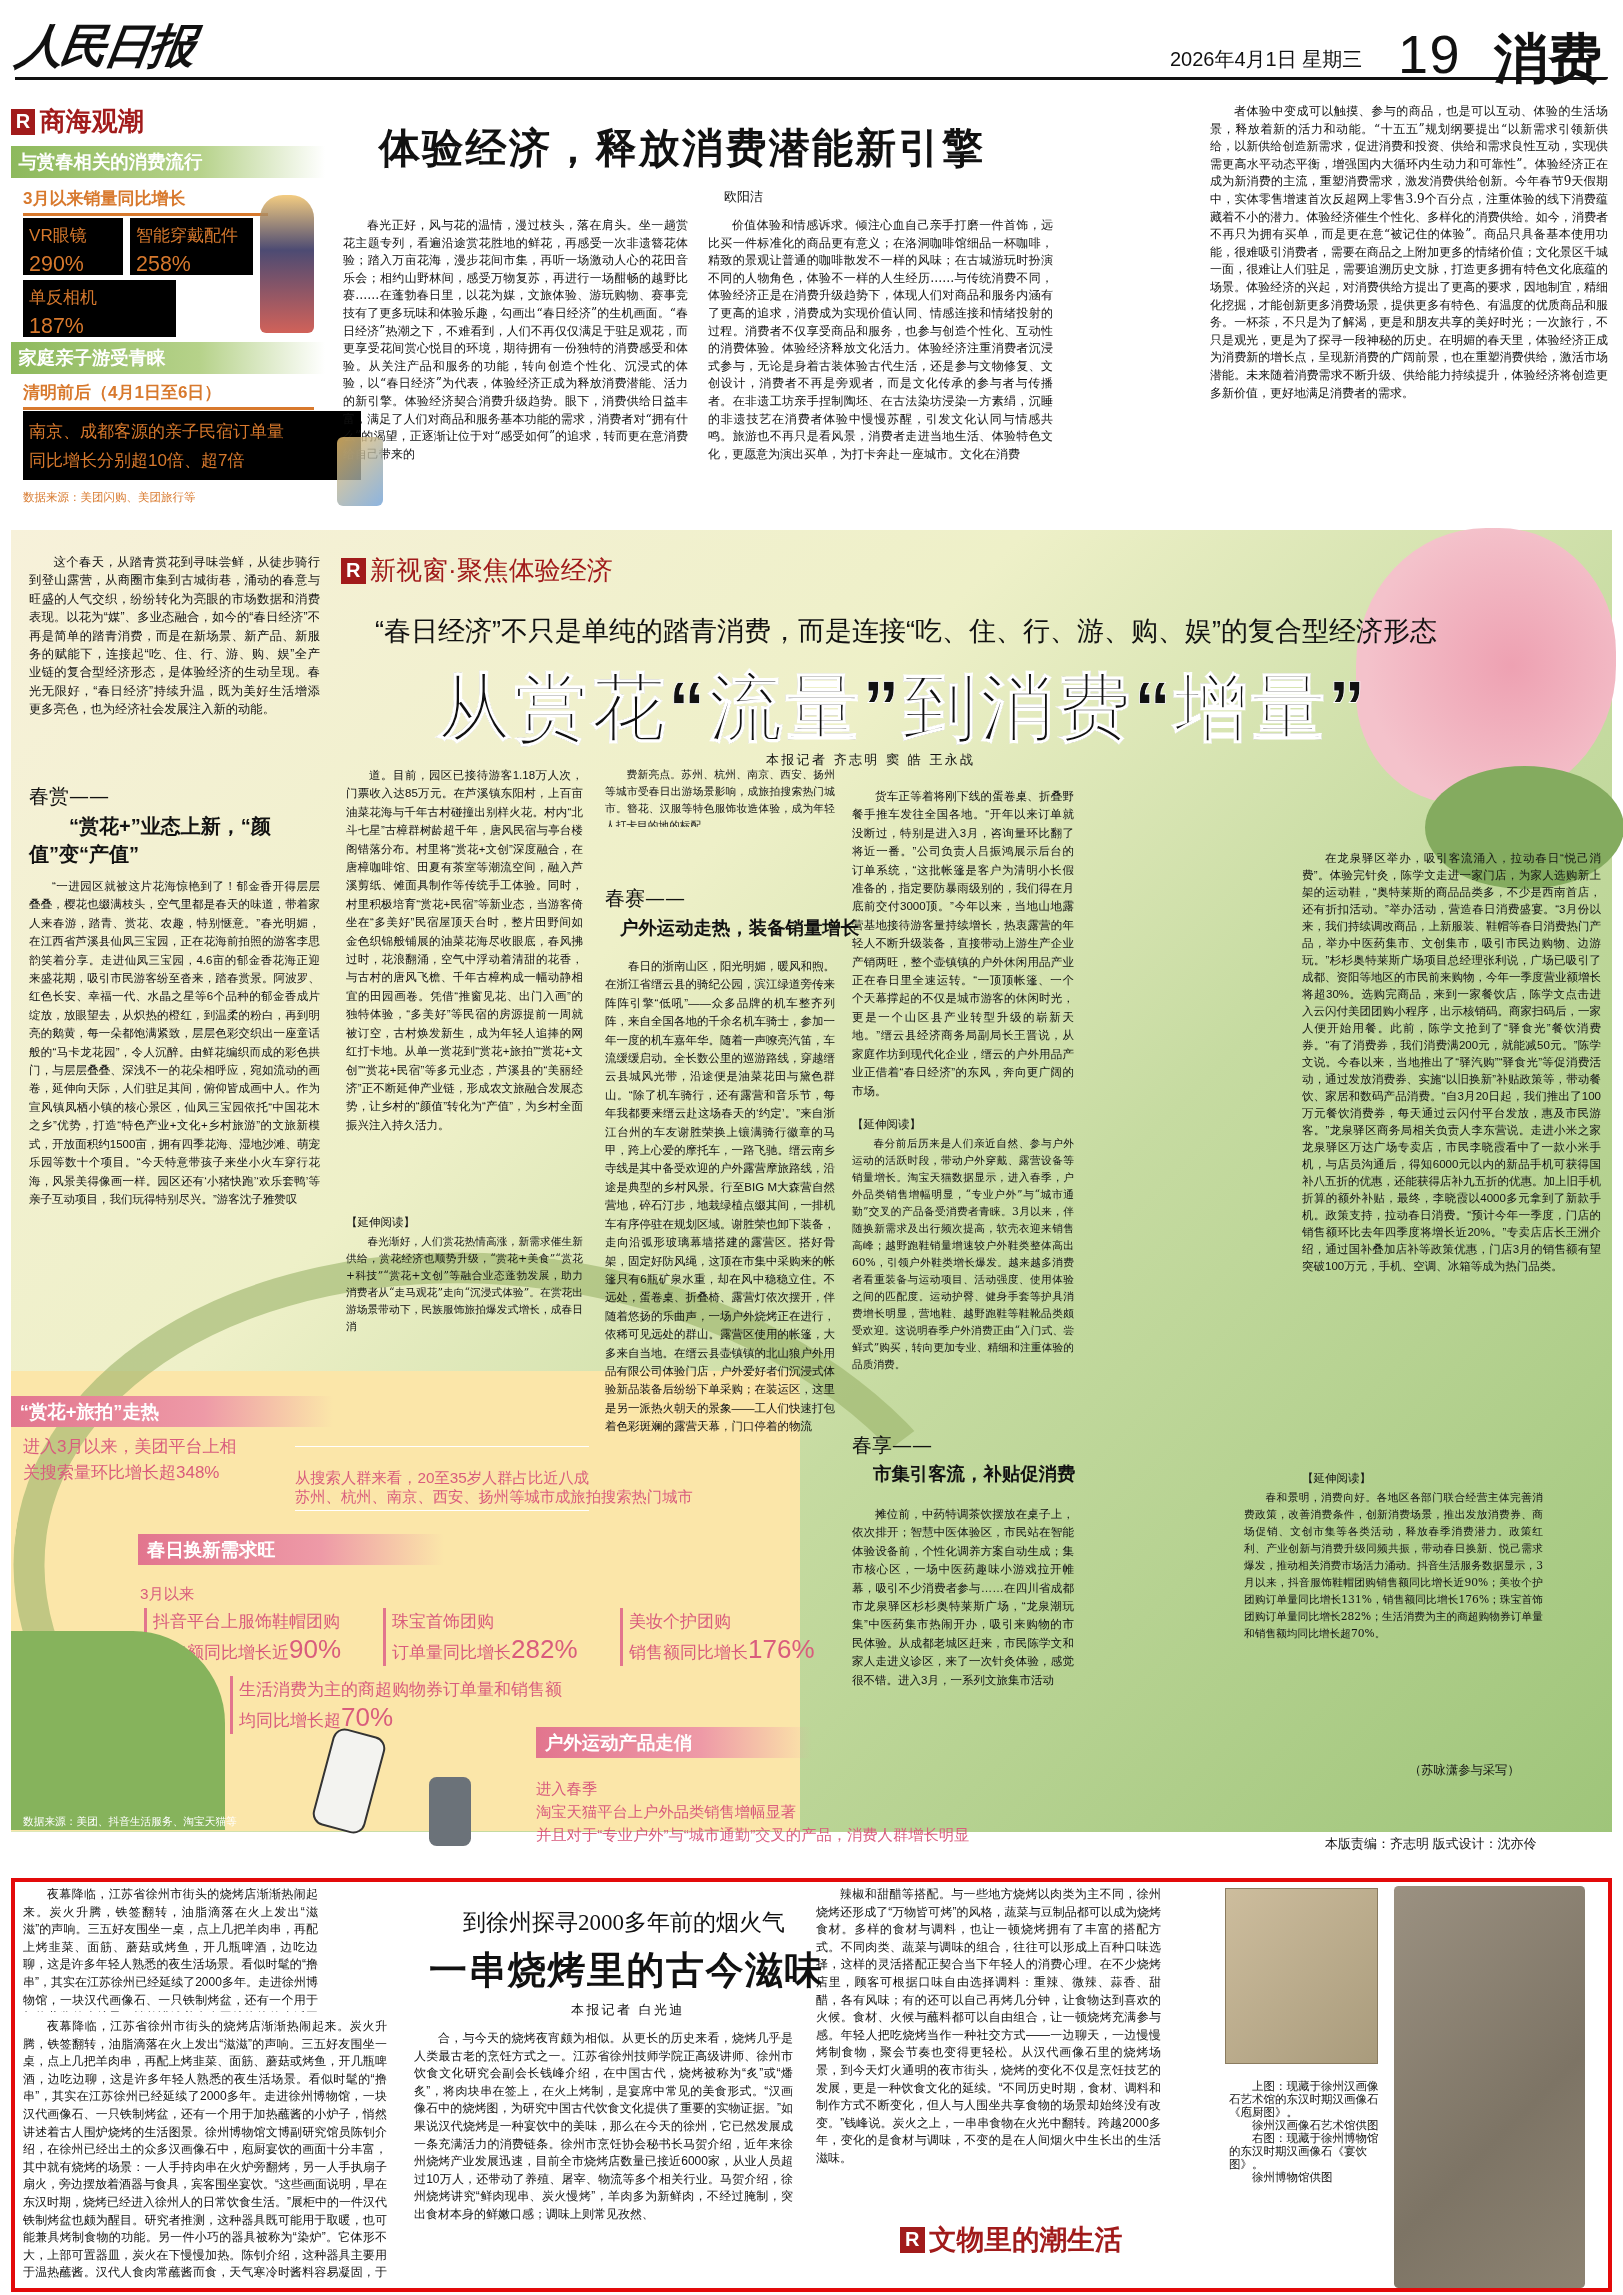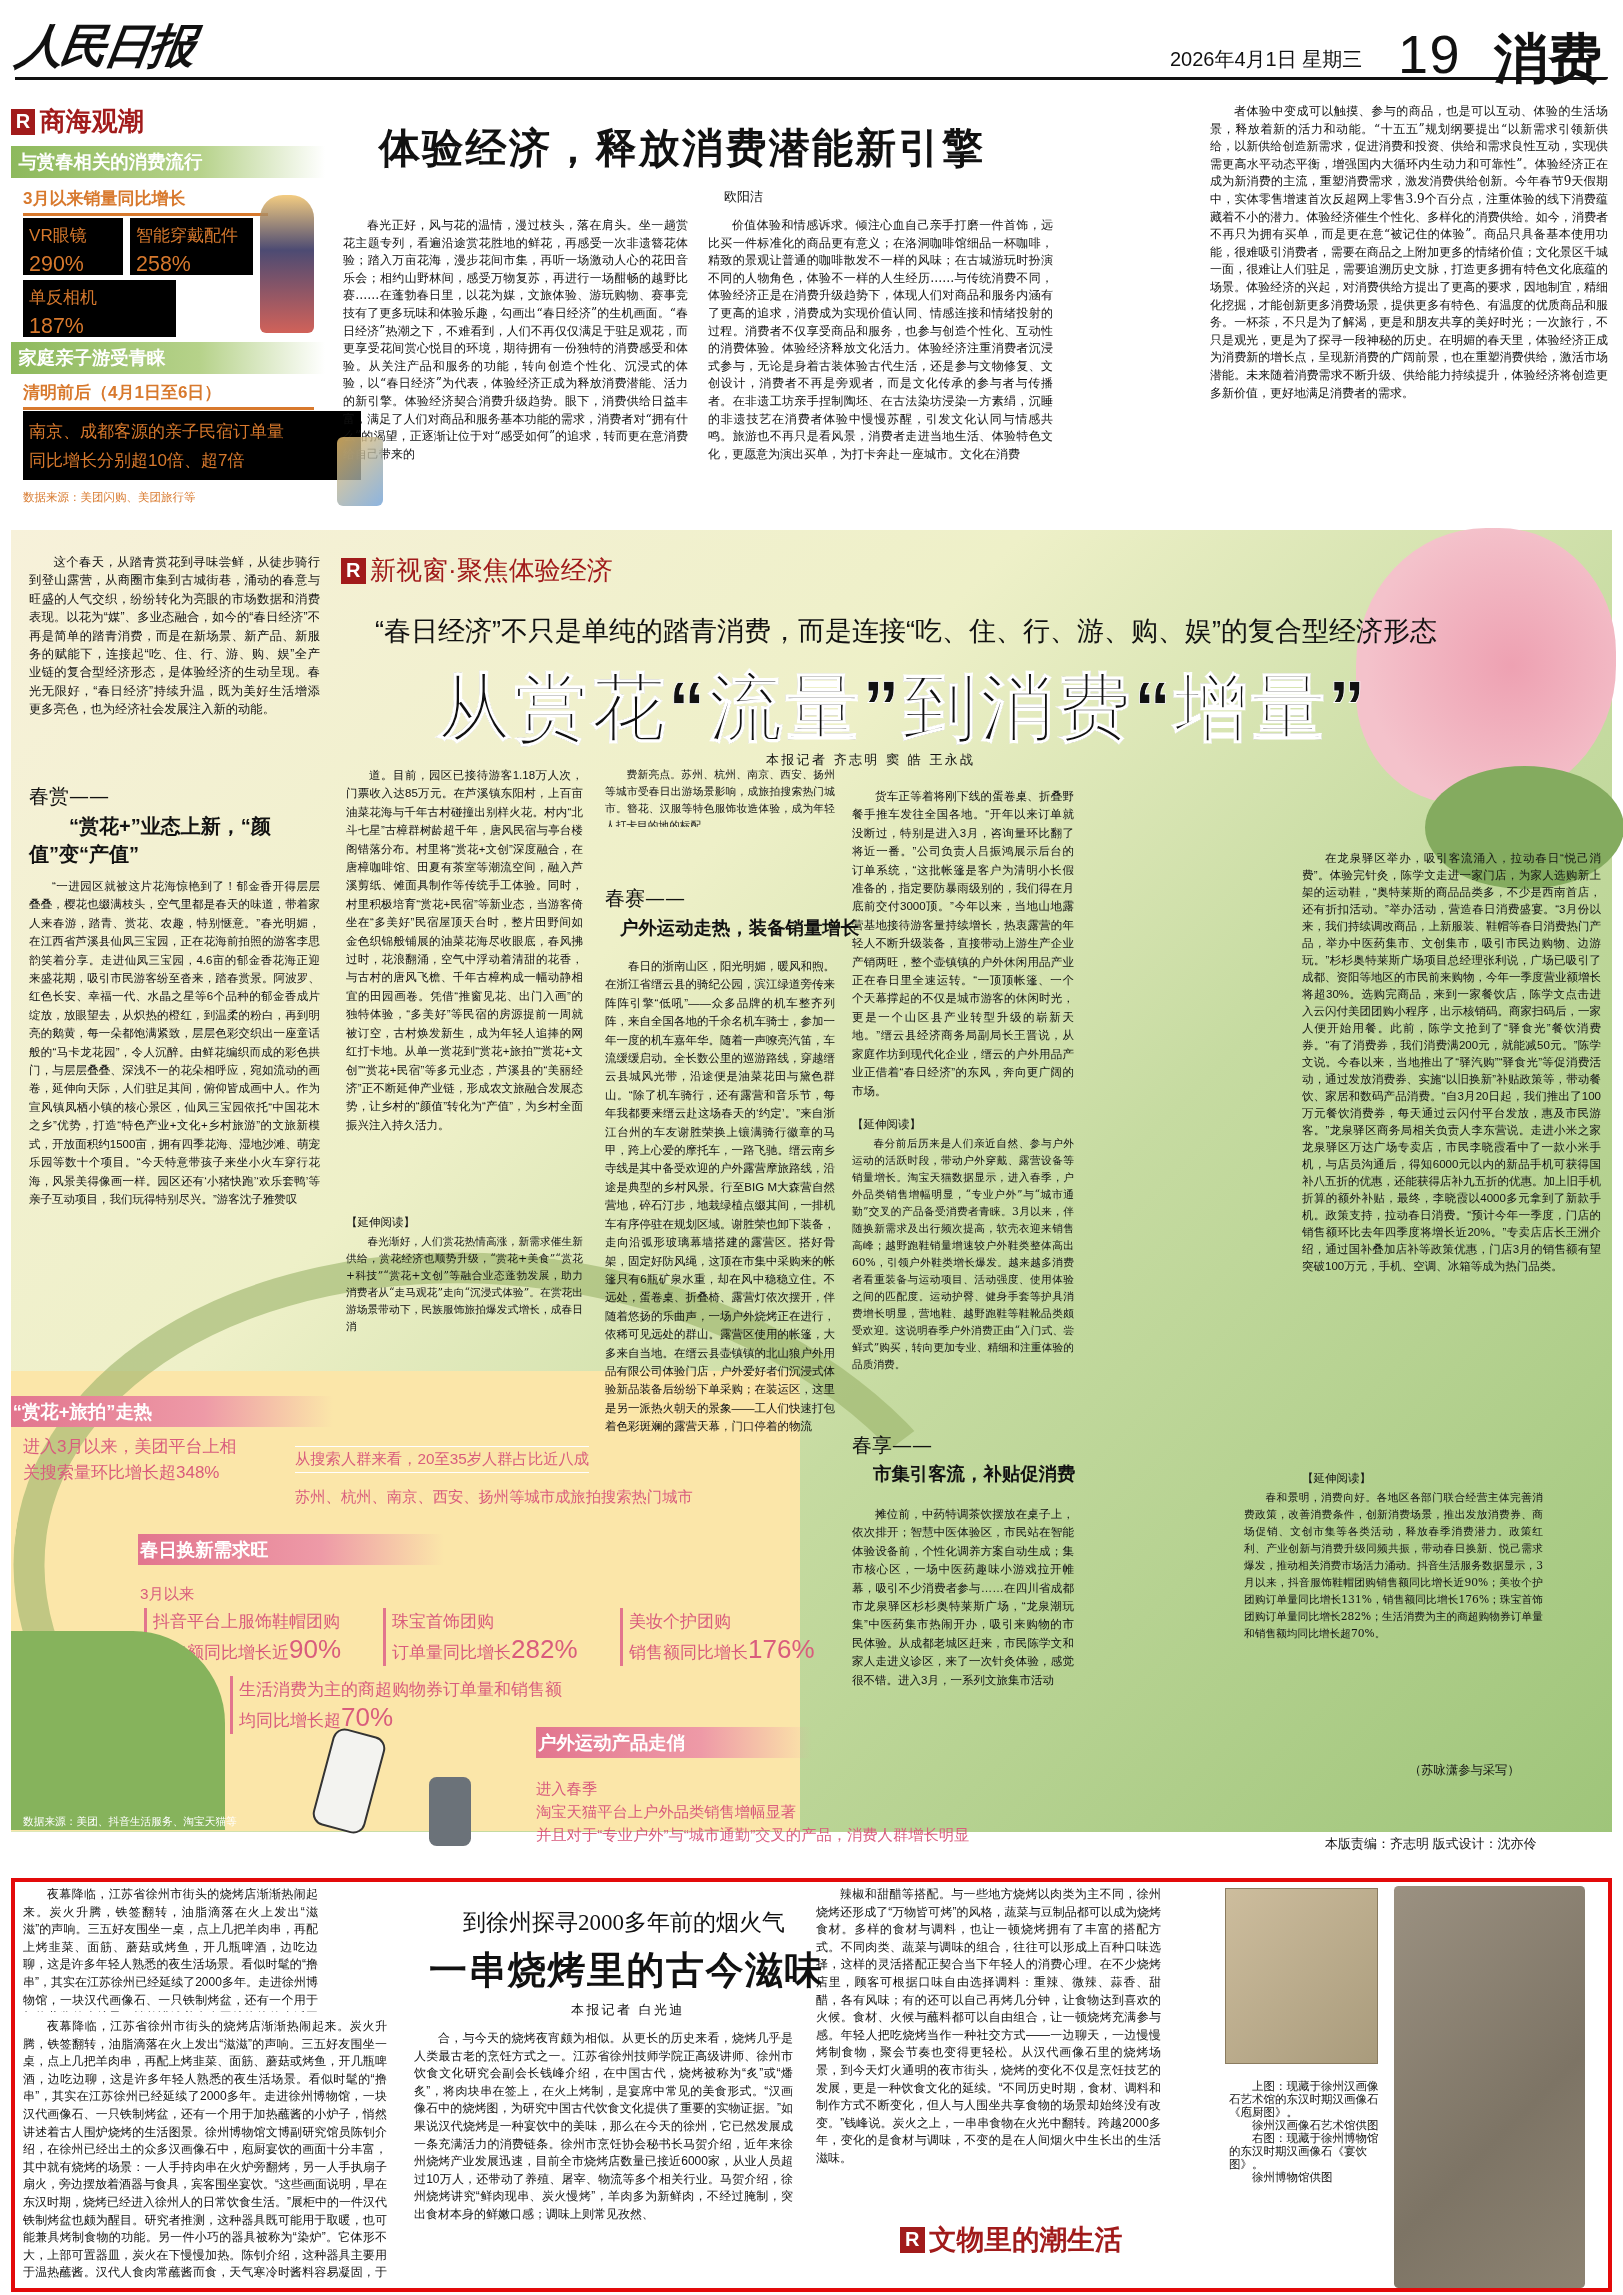--- a/index.html
+++ b/index.html
@@ -21,21 +21,21 @@
 .stat-cell .n{font-size:12.3px;font-size:21.4px}
 .stat-cell .v{font-size:27.6px;margin-top:4.6px}
 
 .banner{left:10.7px;top:530px;width:1601px;height:1302px;background:linear-gradient(135deg,#f7f1da 0%,#eef0c8 35%,#c6dba1 60%,#9fc57a 100%)}
 .new-window{left:341px;top:553px;font-size:26px;color:#a11b1b;font-family:"Liberation Sans",sans-serif;display:flex;align-items:center;gap:4.6px}
 .banner-sub{left:375px;top:613px;font-size:27px;font-family:"Liberation Sans",sans-serif}
 .banner-title{left:437px;top:659px;font-size:74px;font-weight:bold;font-family:"Liberation Sans",sans-serif;letter-spacing:3.1px;-webkit-text-stroke:0.8px #fff}
 .byline{font-size:13px;letter-spacing:2.3px}
 .sub-kicker{font-size:20px;font-family:"DejaVu Serif",serif}
 .sub-head{font-size:21.4px;font-weight:bold;font-family:"Liberation Sans",sans-serif}
-.pink-bar{height:31px;background:linear-gradient(90deg,#e2758e,#ee9aa7 60%,rgba(255,230,180,0));color:#fff;font-weight:bold;font-size:18.4px;line-height:31px;padding-left:2px;font-family:"Liberation Sans",sans-serif}
+.pink-bar{height:31px;background:linear-gradient(90deg,#e2758e,#ee9aa7 60%,rgba(255,230,180,0));color:#fff;font-weight:bold;font-size:18.4px;line-height:31px;padding-left:9px;font-family:"Liberation Sans",sans-serif}
 .pink-text{color:#d95c7d;font-family:"Liberation Sans",sans-serif}
 .pink-stat{border-left:3.1px solid #e2758e;padding-left:6.1px;color:#d95c7d;font-family:"Liberation Sans",sans-serif;font-size:17px;line-height:27.6px}
 .pink-stat .big{font-size:26px}
 .infographic-bg{left:10.7px;top:1371px;width:789px;height:460px;background:#fbe6a9;border-top-left-radius:0}
 .road{left:10.7px;top:1256px;width:996px;height:689px;border:31px solid #9bb46a;border-radius:50%;border-right-color:transparent;border-bottom-color:transparent;transform:rotate(8deg);opacity:.6}
 .cherry{left:1356px;top:528px;width:260px;height:276px;border-radius:50% 45% 50% 40%;background:radial-gradient(circle at 60% 50%,#eea1b2,#f4c2cb 70%);}
 .green-tree{left:1425px;top:766px;width:199px;height:123px;border-radius:50%;background:#84ab5f}
 
 .bottom-box{left:10.7px;top:1878px;width:1601px;height:414px;border:4.6px solid #e30a0a}
 .bbq-sub{left:463px;top:1907px;font-size:23px;font-family:Liberation Serif, serif}
@@ -123,21 +123,21 @@
 <div class="abs sub-head" style="left:873px;top:1461px;font-size:18.4px">市集引客流，补贴促消费</div>
 <div class="abs col-text sans" style="left:852px;top:1505px;width:222px;height:283px;overflow:hidden;font-size:11.5px;line-height:18.4px">摊位前，中药特调茶饮摆放在桌子上，依次排开；智慧中医体验区，市民站在智能体验设备前，个性化调养方案自动生成；集市核心区，一场中医药趣味小游戏拉开帷幕，吸引不少消费者参与……在四川省成都市龙泉驿区杉杉奥特莱斯广场，“龙泉潮玩集”中医药集市热闹开办，吸引来购物的市民体验。从成都老城区赶来，市民陈学文和家人走进义诊区，来了一次针灸体验，感觉很不错。进入3月，一系列文旅集市活动</div>
 <div class="abs col-text sans" style="left:1302px;top:850px;width:299px;height:605px;overflow:hidden;font-size:11.5px;line-height:17px">在龙泉驿区举办，吸引客流涌入，拉动春日“悦己消费”。体验完针灸，陈学文走进一家门店，为家人选购新上架的运动鞋，“奥特莱斯的商品品类多，不少是西南首店，还有折扣活动。”举办活动，营造春日消费盛宴。“3月份以来，我们持续调改商品，上新服装、鞋帽等春日消费热门产品，举办中医药集市、文创集市，吸引市民边购物、边游玩。”杉杉奥特莱斯广场项目总经理张利说，广场已吸引了成都、资阳等地区的市民前来购物，今年一季度营业额增长将超30%。选购完商品，来到一家餐饮店，陈学文点击进入云闪付美团团购小程序，出示核销码。商家扫码后，一家人便开始用餐。此前，陈学文抢到了“驿食光”餐饮消费券。“有了消费券，我们消费满200元，就能减50元。”陈学文说。今春以来，当地推出了“驿汽购”“驿食光”等促消费活动，通过发放消费券、实施“以旧换新”补贴政策等，带动餐饮、家居和数码产品消费。“自3月20日起，我们推出了100万元餐饮消费券，每天通过云闪付平台发放，惠及市民游客。”龙泉驿区商务局相关负责人李东营说。走进小米之家龙泉驿区万达广场专卖店，市民李晓霞看中了一款小米手机，与店员沟通后，得知6000元以内的新品手机可获得国补八五折的优惠，还能获得店补九五折的优惠。加上旧手机折算的额外补贴，最终，李晓霞以4000多元拿到了新款手机。政策支持，拉动春日消费。“预计今年一季度，门店的销售额环比去年四季度将增长近20%。”专卖店店长王洲介绍，通过国补叠加店补等政策优惠，门店3月的销售额有望突破100万元，手机、空调、冰箱等成为热门品类。</div>
 <div class="abs" style="left:1302px;top:1471px;font-size:11.5px">【延伸阅读】</div>
 <div class="abs col-text" style="left:1244px;top:1489px;width:299px;height:253px;overflow:hidden;font-size:10.7px;line-height:17px">春和景明，消费向好。各地区各部门联合经营主体完善消费政策，改善消费条件，创新消费场景，推出发放消费券、商场促销、文创市集等各类活动，释放春季消费潜力。政策红利、产业创新与消费升级同频共振，带动春日换新、悦己需求爆发，推动相关消费市场活力涌动。抖音生活服务数据显示，3月以来，抖音服饰鞋帽团购销售额同比增长近90%；美妆个护团购订单量同比增长131%，销售额同比增长176%；珠宝首饰团购订单量同比增长282%；生活消费为主的商超购物券订单量和销售额均同比增长超70%。</div>
 <div class="abs" style="left:1409px;top:1762px;font-size:12.3px">（苏咏潇参与采写）</div>
 <div class="abs credit" style="left:1325px;top:1835px">本版责编：齐志明   版式设计：沈亦伶</div>
 
 <div class="abs pink-bar" style="left:10.7px;top:1396px;width:322px">“赏花+旅拍”走热</div>
 <div class="abs pink-text" style="left:23px;top:1434px;width:230px;font-size:17px;line-height:26px">进入3月以来，美团平台上相关搜索量环比增长超348%</div>
-<div class="abs pink-text" style="left:295px;top:1446px;font-size:15.3px;border-top:1.5px solid #fff;border-bottom:1.5px solid #fff;padding:2px 0">从搜索人群来看，20至35岁人群占比近八成</div>
+<div class="abs pink-text" style="left:295px;top:1446px;font-size:15.3px;border-top:1.5px solid #fff;border-bottom:1.5px solid #fff;padding:21px 0">从搜索人群来看，20至35岁人群占比近八成</div>
 <div class="abs pink-text" style="left:295px;top:1487px;font-size:15.3px">苏州、杭州、南京、西安、扬州等城市成旅拍搜索热门城市</div>
 <div class="abs pink-bar" style="left:138px;top:1534px;width:306px">春日换新需求旺</div>
 <div class="abs pink-text" style="left:140px;top:1584px;font-size:15.3px">3月以来</div>
 <div class="abs pink-stat" style="left:144px;top:1608px">
   <div>抖音平台上服饰鞋帽团购</div>
   <div><span>销售额同比增长近</span><span class="big">90%</span></div>
 </div>
 <div class="abs pink-stat" style="left:383px;top:1608px">
   <div>珠宝首饰团购</div>
   <div><span>订单量同比增长</span><span class="big">282%</span></div>

